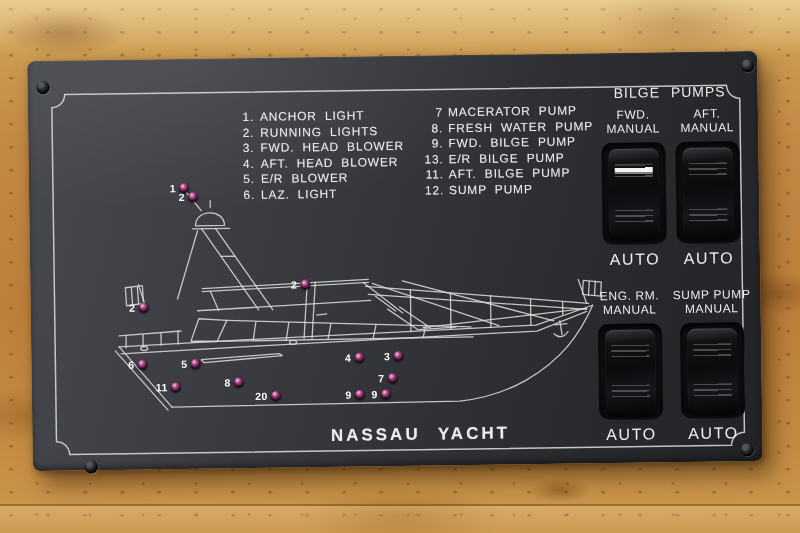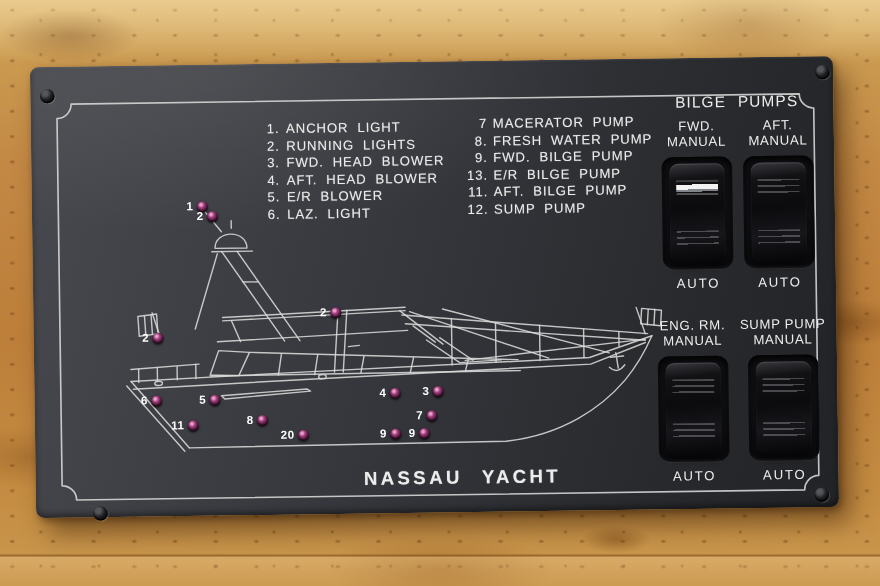--- a/index.html
+++ b/index.html
@@ -68,21 +68,21 @@
     box-shadow:0 4px 6px rgba(0,0,0,.65), inset 0 1px 1px rgba(255,255,255,.12);}
   #group-lower .rocker{height:84px;}
   .rocker::before,.rocker::after{content:"";position:absolute;left:6px;right:6px;height:16px;
     background:repeating-linear-gradient(180deg,rgba(205,205,215,.3) 0 1.5px,rgba(0,0,0,0) 1.5px 5.5px);}
   .rocker::before{top:15px;}
   .rocker::after{bottom:13px;}
   .rocker.lit::before{background:
     linear-gradient(180deg,rgba(255,255,255,.18) 0 2px,transparent 2px 4px,
       rgba(255,255,255,.95) 4px 8.5px,rgba(220,226,236,.55) 8.5px 10.5px,
       transparent 10.5px 12px,rgba(255,255,255,.28) 12px 13.5px,transparent 13.5px);}
-  .auto-label{font-size:12px;letter-spacing:1.6px;margin-top:6px;}
+  .auto-label{font-size:16px;letter-spacing:1.6px;margin-top:6px;}
   
   #panel-name{position:absolute;left:60px;top:369px;width:656px;text-align:center;
     font-size:17px;font-weight:bold;letter-spacing:3px;word-spacing:10px;
     text-shadow:0 0 1px rgba(255,255,255,.4);}
 </style>
 </head>
 <body>
 
 <div id="wood">
   <div id="wood-top-light"></div>

